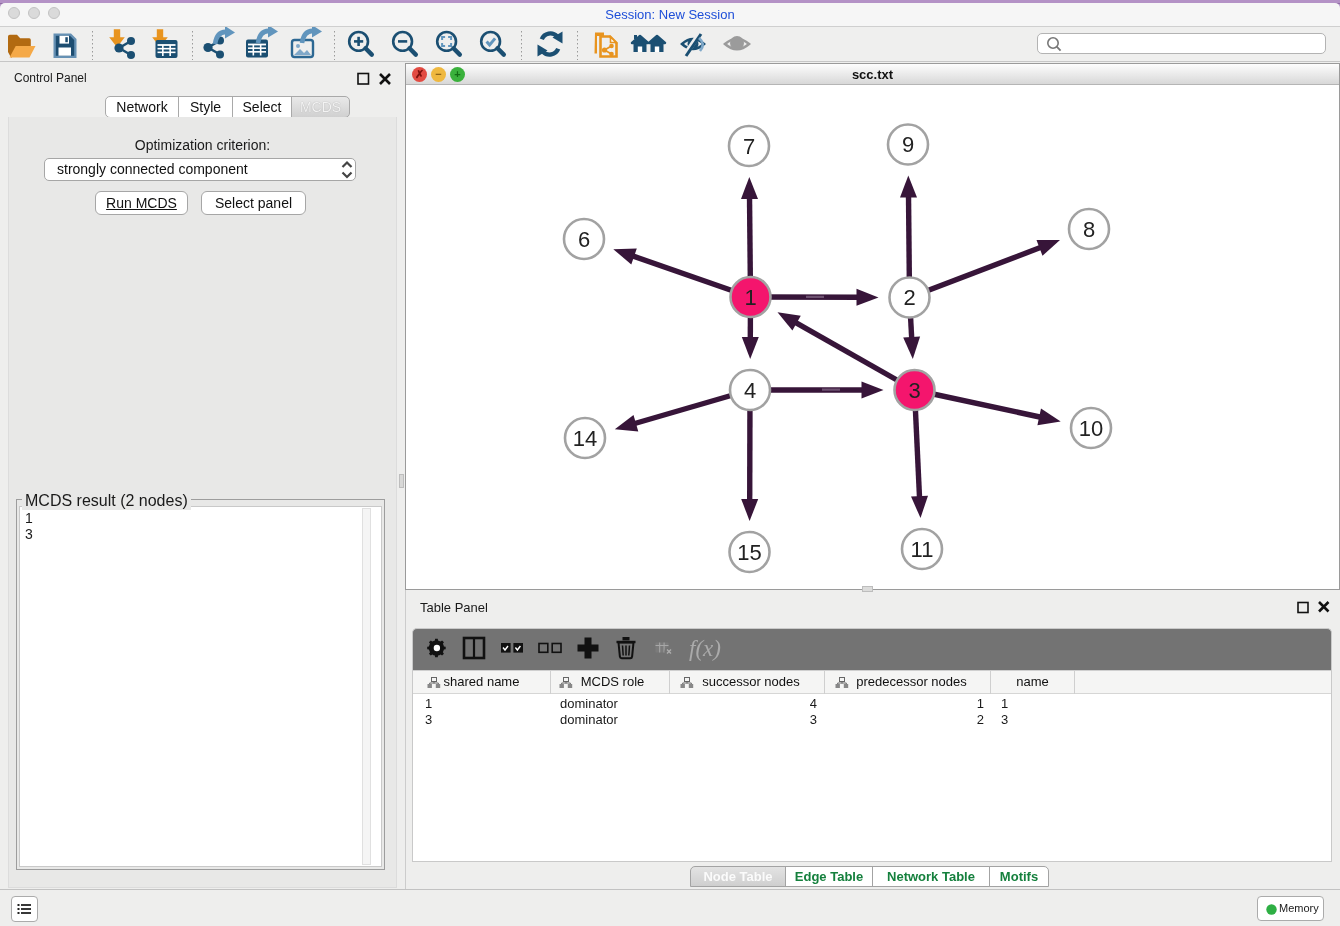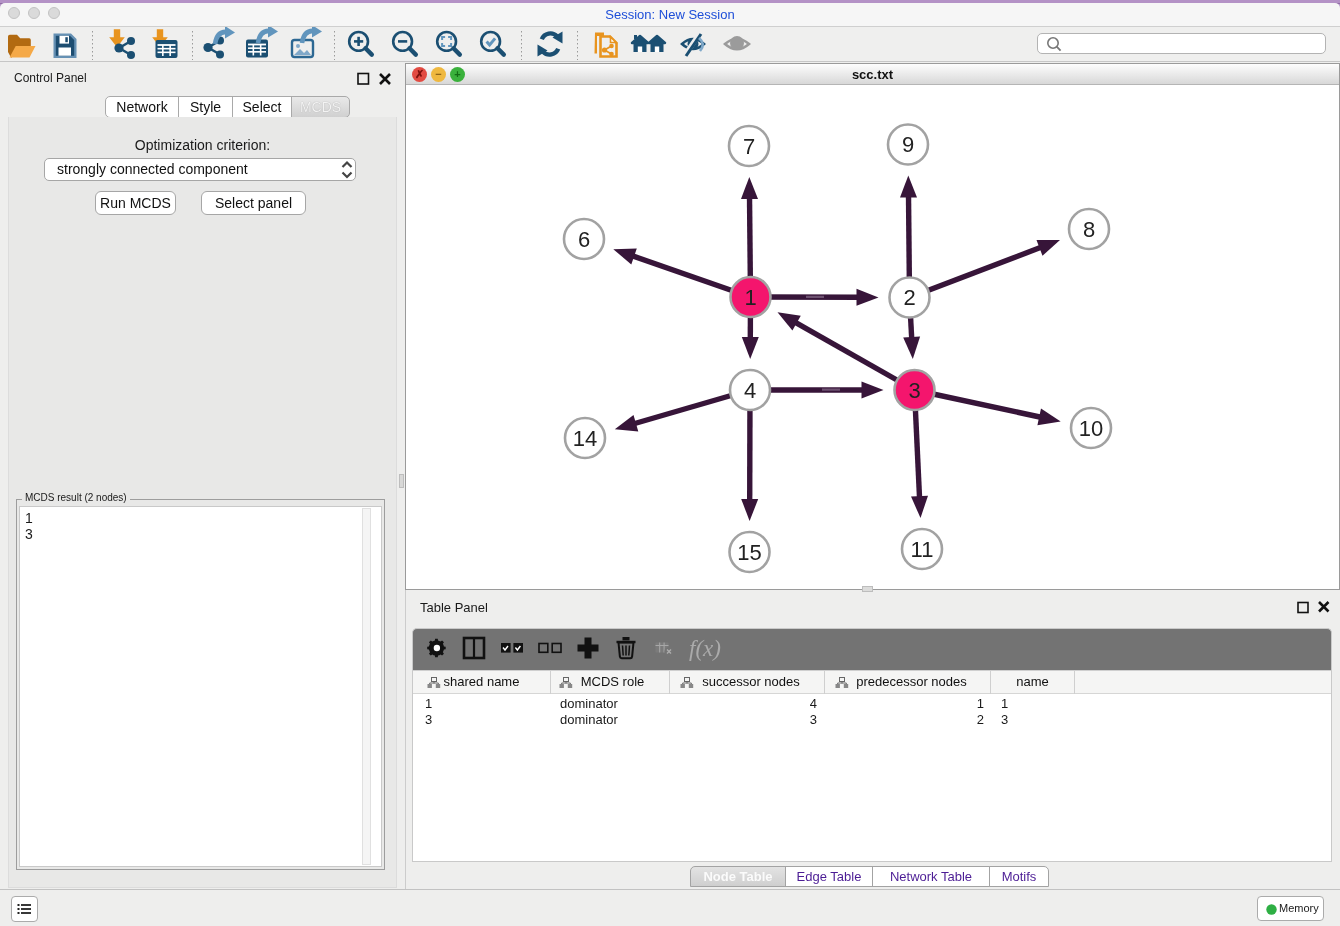--- a/index.html
+++ b/index.html
@@ -15,37 +15,37 @@
 
 #cp-title { left:14px; top:71px; font-size:12px; }
 #cp-tabs { left:0px; top:96px; width:405px; height:22px;margin-left:27px; }
 .tab { position:absolute; top:0; height:22px; border:1px solid #a9a9a9; background:#fff; text-align:center; font-size:14px; line-height:20px; color:#111; }
 .tabsel { background:linear-gradient(#e9e9e9,#d0d0d0); color:#f3f3f3; text-shadow:0 0 1px #9a9a9a; }
 #cp-body { left:8px; top:117px; width:389px; height:771px; background:#e8e8e7; border:1px solid #dcdcdc; border-top:none; }
 #optlabel { left:0; top:137px; width:405px; text-align:center; font-size:14px; }
 #optsel { left:44px; top:158px; width:312px; height:23px; background:#fff; border:1px solid #a6a6a6; border-radius:5px; font-size:14px; line-height:21px; padding-left:12px; color:#111; }
 .btn { position:absolute; height:24px; background:#fff; border:1px solid #a6a6a6; border-radius:6px; font-size:14px; text-align:center; line-height:22px; color:#111; }
 #fieldset { left:16px; top:499px; width:369px; height:371px; border:1px solid #9d9d9d; }
-#fs-legend { left:22px; top:492px; background:#e8e8e7; padding:0 3px; font-size:10px; }
+#fs-legend { left:22px; top:492px; background:#e8e8e7; padding:0 3px; font-size:16px; }
 #fs-white { left:19px; top:506px; width:363px; height:361px; background:#fff; border:1px solid #c9c9c9; font-size:14px; line-height:16px; padding:3px 0 0 5px; }
 #fs-scroll { left:362px; top:508px; width:9px; height:357px; background:#f5f5f5; border:1px solid #e0e0e0; }
 
 #netwin { left:405px; top:63px; width:935px; height:527px; border:1px solid #9a9a9a; background:#fff; }
 #nettitle { left:0; top:0; width:933px; height:21px; background:linear-gradient(#fdfdfd,#d8d8d8); border-bottom:1px solid #b5b5b5; }
 .tl2 { width:15px; height:15px; border-radius:50%; top:2.5px; font-size:11px; font-weight:bold; text-align:center; line-height:15px; }
 #netname { top:3px; left:0; width:933px; text-align:center; font-size:13px; font-weight:bold; color:#111; }
 
 #tp-title { left:420px; top:600px; font-size:13px; }
 #tp-toolbar { left:412px; top:628px; width:920px; height:43px; background:#737373; border:1px solid #c9c9c9; border-bottom:1px solid #cfcfcf; border-radius:5px 5px 0 0; }
 #tp-table { left:412px; top:671px; width:920px; height:191px; background:#fff; border:1px solid #c9c9c9; border-top:none; }
 #tp-hdr { left:0; top:0; width:918px; height:23px; background:#f5f5f4; border-bottom:1px solid #d6d6d5; }
 .hcell { position:absolute; top:0; height:23px; border-right:1px solid #cfcfcf; font-size:13px; text-align:center; line-height:22px; color:#111; }
 .trow { position:absolute; width:917px; height:16px; font-size:13px; }
 .tcell { position:absolute; top:0; height:16px; line-height:16px; }
-.btab { position:absolute; top:866px; height:21px; border:1px solid #a3a3a3; background:#fff; font-size:13px; font-weight:normal; text-align:center; line-height:19px; color:#4c1d95; }
+.btab { position:absolute; top:866px; height:21px; border:1px solid #a3a3a3; background:#fff; font-size:13px; font-weight:bold; text-align:center; line-height:19px; color:#15803d; }
 .btabsel { background:linear-gradient(#e3e3e3,#cfcfcf); color:#fbfbfb; font-weight:bold; }
 #statusbar { left:0; top:889px; width:1340px; height:37px; background:#eeeeed; border-top:1px solid #c2c2c2; }
 #listbtn { left:11px; top:896px; width:27px; height:26px; background:#fff; border:1px solid #ababab; border-radius:4px; }
 #membtn { left:1257px; top:896px; width:67px; height:25px; background:#fff; border:1px solid #ababab; border-radius:4px; font-size:11px; line-height:23px; padding-left:21px; }
 </style>
 </head>
 <body>
 <div id="app">
   <div class="abs" id="purple">
       <div class="abs" style="left:0;top:3px;width:1340px;height:1px;background:#8f6da4"></div>
@@ -172,21 +172,21 @@
     <div class="tab" style="left:205px; width:60px;">Select</div>
     <div class="tab tabsel" style="left:264px; width:59px; border-radius:0 5px 5px 0;">MCDS</div>
   </div>
   <div class="abs" id="cp-body"></div>
   <div class="abs" id="optlabel">Optimization criterion:</div>
   <div class="abs" id="optsel">strongly connected component</div>
 <svg class="abs" style="left:338px;top:160px" width="18" height="20">
 <path d="M4.5 7 L9 2.5 L13.5 7" fill="none" stroke="#444" stroke-width="2.2"></path>
 <path d="M4.5 12.5 L9 17 L13.5 12.5" fill="none" stroke="#444" stroke-width="2.2"></path>
 </svg>
-  <div class="btn" style="left:95px; top:191px; width:81px;">Run MCDS</div>
+  <div class="btn" style="left:95px; top:191px; width:93px;text-decoration:underline;">Run MCDS</div>
   <div class="btn" style="left:201px; top:191px; width:105px;">Select panel</div>
   <div class="abs" id="fieldset"></div>
   <div class="abs" id="fs-white">1<br>3</div>
   <div class="abs" id="fs-scroll"></div>
   <div class="abs" id="fs-legend">MCDS result (2 nodes)</div>
 
   <div class="abs" id="netwin">
     <div class="abs" id="nettitle">
       <div class="abs tl2" style="left:6px; background:#e24b42; color:#7c100c;">✗</div>
       <div class="abs tl2" style="left:25px; background:#efb83f; color:#8d6316;">−</div>

